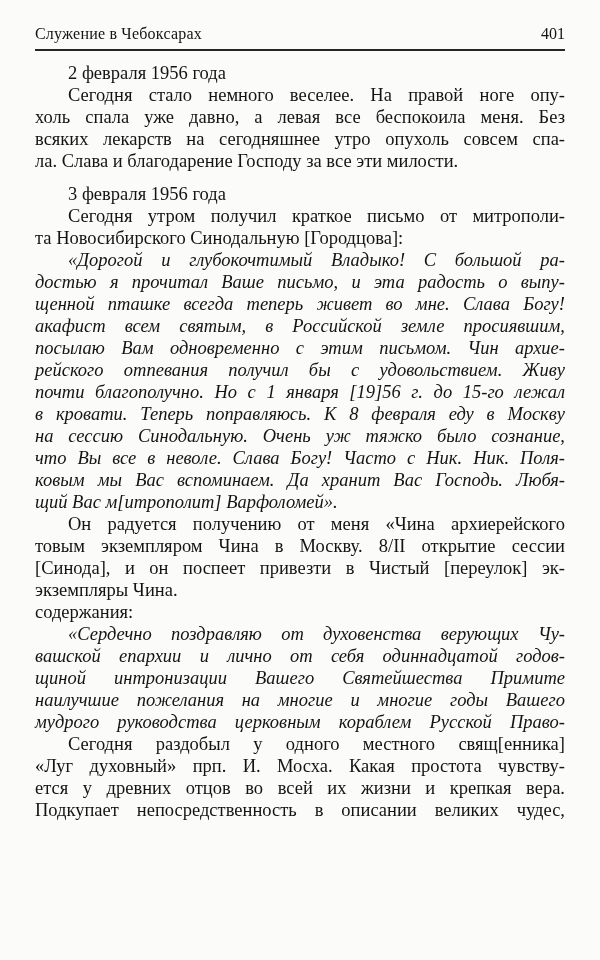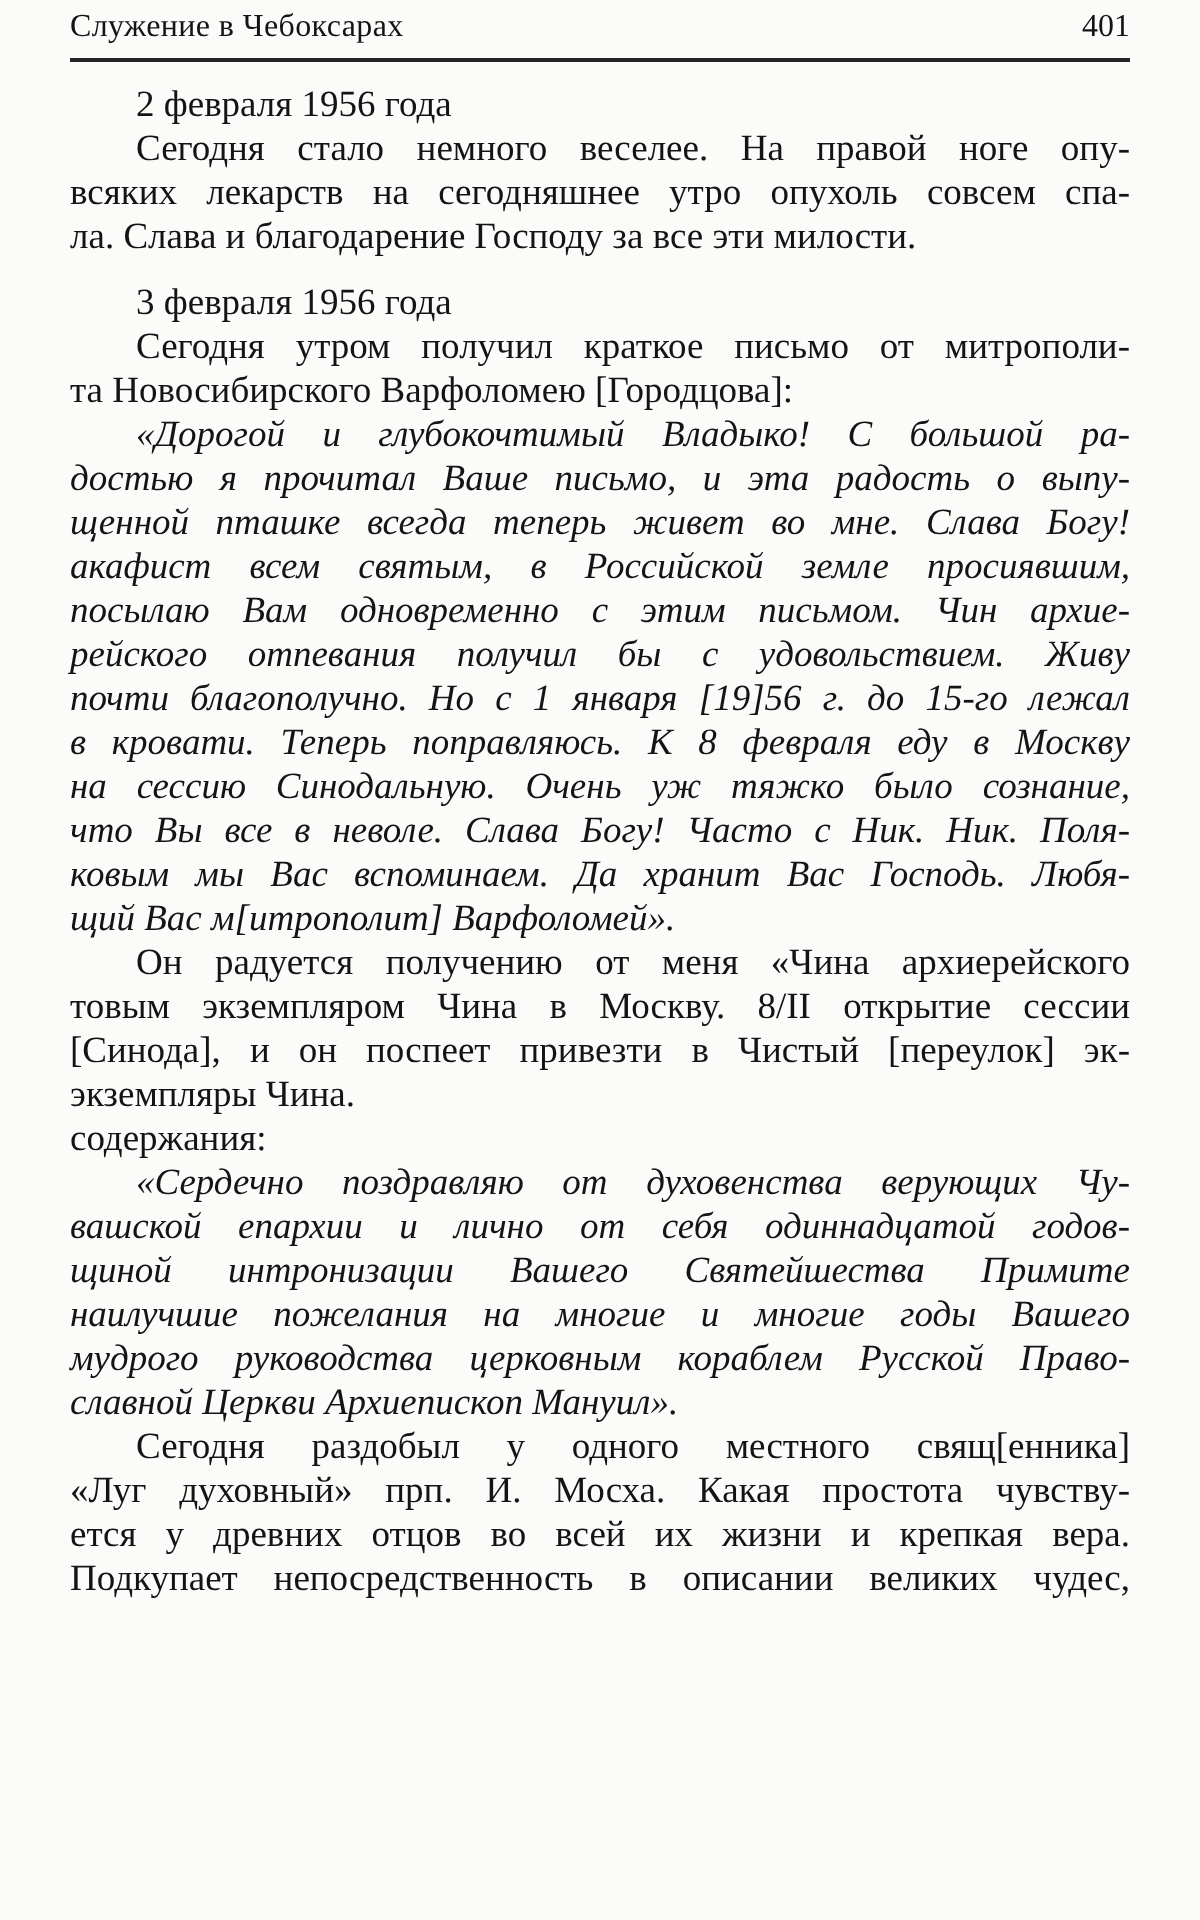--- a/index.html
+++ b/index.html
@@ -6,21 +6,21 @@
   body {
     width: 600px; height: 960px;
     background: #fbfbf9;
     font-family: "Liberation Serif", "DejaVu Serif", serif;
     color: #141414;
     overflow: hidden;
   }
   .page {
     box-sizing: border-box;
     width: 600px; height: 713px;
-    padding: 4px 35px 0 35px;
+    padding: 24px 35px 0 35px;
   }
   .running-head {
     display: flex;
     justify-content: space-between;
     align-items: baseline;
     font-size: 16px;
     line-height: 20px;
     padding-bottom: 5px;
     border-bottom: 2px solid #262626;
   }
@@ -49,29 +49,30 @@
   <div class="running-head">
     <span class="title">Служение в Чебоксарах</span>
     <span class="folio">401</span>
   </div>
   <div class="page-body">
       <p class="para date">
         <span class="line first last">2 февраля 1956 года</span>
       </p>
       <p class="para body">
         <span class="line first">Сегодня стало немного веселее. На правой ноге опу-</span>
+        <span class="line">холь спала уже давно, а левая все беспокоила меня. Без</span>
         <span class="line">всяких лекарств на сегодняшнее утро опухоль совсем спа-</span>
         <span class="line last">ла. Слава и благодарение Господу за все эти милости.</span>
       </p>
       <p class="para date">
         <span class="line first last">3 февраля 1956 года</span>
       </p>
       <p class="para body">
         <span class="line first">Сегодня утром получил краткое письмо от митрополи-</span>
-        <span class="line last">та Новосибирского Варфоломею [Городцова]:</span>
+        <span class="line last">та Новосибирского Синодальную [Городцова]:</span>
       </p>
       <p class="para quote">
         <span class="line first">«Дорогой и глубокочтимый Владыко! С большой ра-</span>
         <span class="line">достью я прочитал Ваше письмо, и эта радость о выпу-</span>
         <span class="line">щенной пташке всегда теперь живет во мне. Слава Богу!</span>
         <span class="line">акафист всем святым, в Российской земле просиявшим,</span>
         <span class="line">посылаю Вам одновременно с этим письмом. Чин архие-</span>
         <span class="line">рейского отпевания получил бы с удовольствием. Живу</span>
         <span class="line">почти благополучно. Но с 1 января [19]56 г. до 15-го лежал</span>
         <span class="line">в кровати. Теперь поправляюсь. К 8 февраля еду в Москву</span>
@@ -88,21 +89,20 @@
       </p>
       <p class="para body">
         <span class="line last">содержания:</span>
       </p>
       <p class="para quote">
         <span class="line first">«Сердечно поздравляю от духовенства верующих Чу-</span>
         <span class="line">вашской епархии и лично от себя одиннадцатой годов-</span>
         <span class="line">щиной интронизации Вашего Святейшества Примите</span>
         <span class="line">наилучшие пожелания на многие и многие годы Вашего</span>
         <span class="line">мудрого руководства церковным кораблем Русской Право-</span>
-        <span class="line last">славной Церкви Архиепископ Мануил».</span>
       </p>
       <p class="para body">
         <span class="line first">Сегодня раздобыл у одного местного свящ[енника]</span>
         <span class="line">«Луг духовный» прп. И. Мосха. Какая простота чувству-</span>
         <span class="line">ется у древних отцов во всей их жизни и крепкая вера.</span>
         <span class="line">Подкупает непосредственность в описании великих чудес,</span>
       </p>
     </div>
 </div>
 

